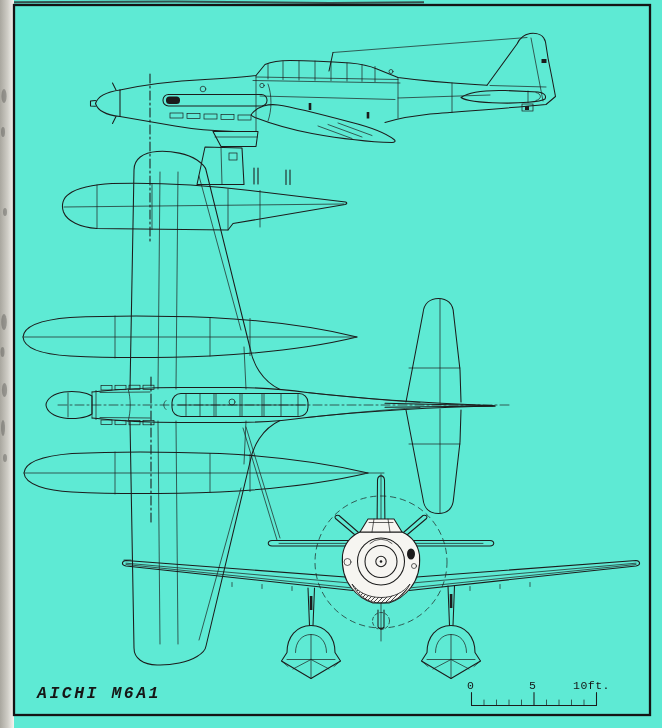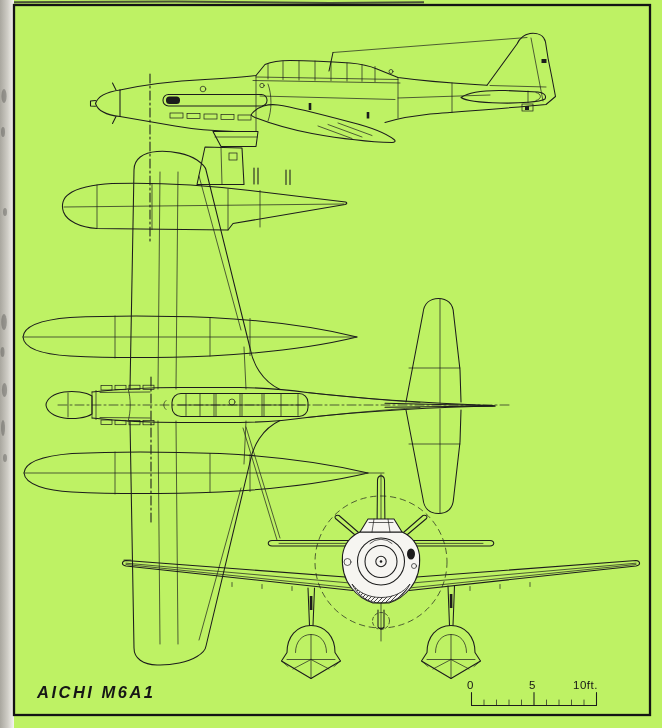--- a/index.html
+++ b/index.html
@@ -1,19 +1,19 @@
 <!DOCTYPE html>
 <html><head>
 <meta charset="utf-8">
 <style>
   html,body { margin:0; padding:0; background:#dddcd7; }
   #paper {
     position:relative; width:662px; height:728px;
-    background:#bef264; overflow:hidden;
-    font-family:Liberation Sans, sans-serif;
+    background:#5eead4; overflow:hidden;
+    font-family:Liberation Mono, monospace;
   }
   svg { position:absolute; left:0; top:0; display:block; }
   svg * { vector-effect:none; }
   .ink   { stroke:#1c1c1c; fill:none; stroke-width:1.05; stroke-linecap:round; stroke-linejoin:round; }
   .thin  { stroke:#1c1c1c; fill:none; stroke-width:0.7;  stroke-linecap:round; }
   .heavy { stroke:#141414; fill:none; stroke-width:2.3; }
   .fillink { fill:#1c1c1c; stroke:none; }
   .paperfill { fill:#f6f5f1; }
   .dashdot { stroke-dasharray:9 3 2 3; }
   .dashed  { stroke-dasharray:5.5 4.5; }

